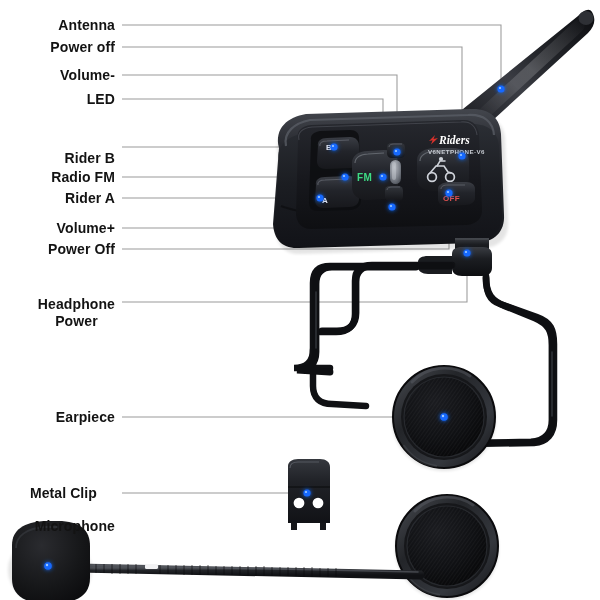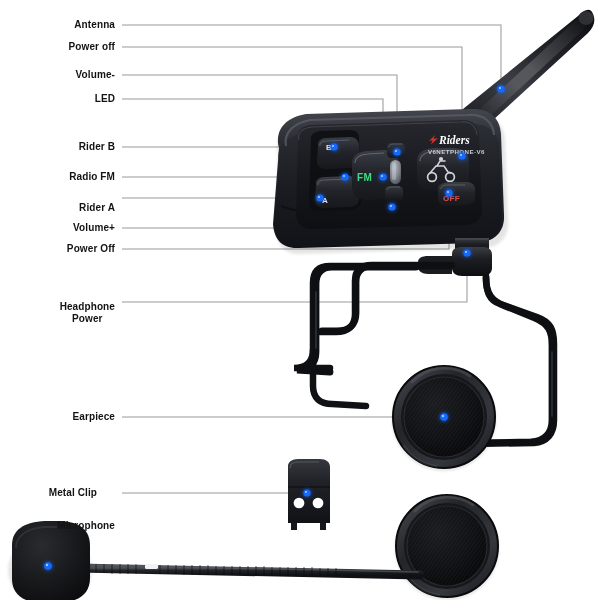--- a/index.html
+++ b/index.html
@@ -6,21 +6,21 @@
   html,body{margin:0;padding:0;background:#ffffff;}
   body{
     width:600px;height:600px;overflow:hidden;
     font-family:"Liberation Sans","DejaVu Sans",sans-serif;
     -webkit-font-smoothing:antialiased;
   }
   #stage{position:relative;width:600px;height:600px;background:#fff;}
   #art{position:absolute;left:0;top:0;width:600px;height:600px;}
   .lbl{
     position:absolute;
-    font-size:10px;
+    font-size:14px;
     font-weight:bold;
     color:#131313;
     letter-spacing:.1px;
     white-space:nowrap;
     text-align:right;
     transform:translateY(-50%);
     line-height:1.18;
   }
   .lbl.two{transform:translateY(-50%);text-align:center;}
 </style>
@@ -383,25 +383,25 @@
   </svg>
 
   <div class="lbl" style="right:485px;top:25px;">Antenna</div>
 
   <div class="lbl" style="right:485px;top:47px;">Power off</div>
 
   <div class="lbl" style="right:485px;top:75px;">Volume-</div>
 
   <div class="lbl" style="right:485px;top:99px;">LED</div>
 
-  <div class="lbl" style="right:485px;top:147px;">Rider B</div>
+  <div class="lbl" style="right:485px;top:158px;">Rider B</div>
 
   <div class="lbl" style="right:485px;top:177px;">Radio FM</div>
 
-  <div class="lbl" style="right:485px;top:208px;">Rider A</div>
+  <div class="lbl" style="right:485px;top:198px;">Rider A</div>
 
   <div class="lbl" style="right:485px;top:228px;margin-left:48px;">Volume+</div>
 
   <div class="lbl" style="right:485px;top:249px;">Power Off</div>
 
   <div class="lbl two" style="right:485px;top:313px;">
     <div>Headphone</div>
     <div>Power</div>
   </div>
 

